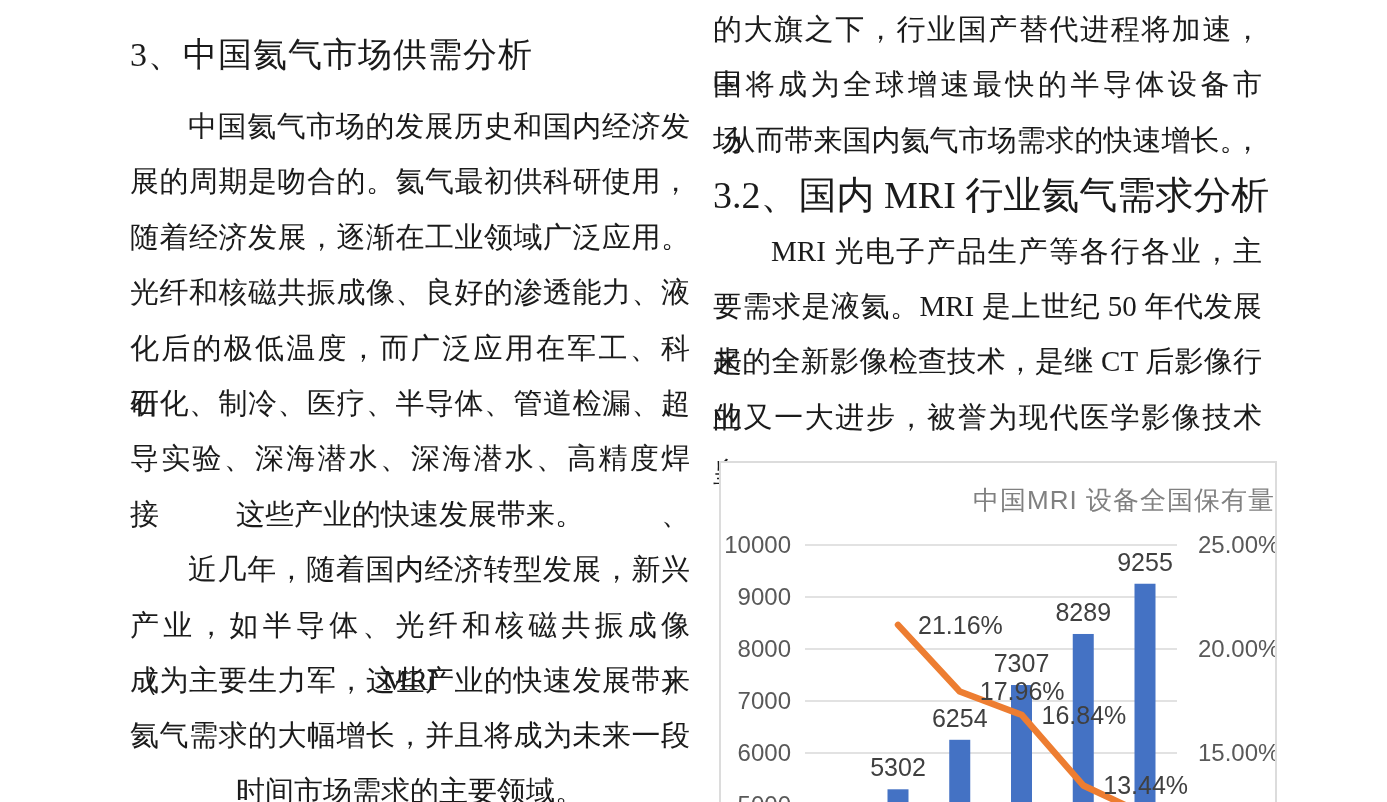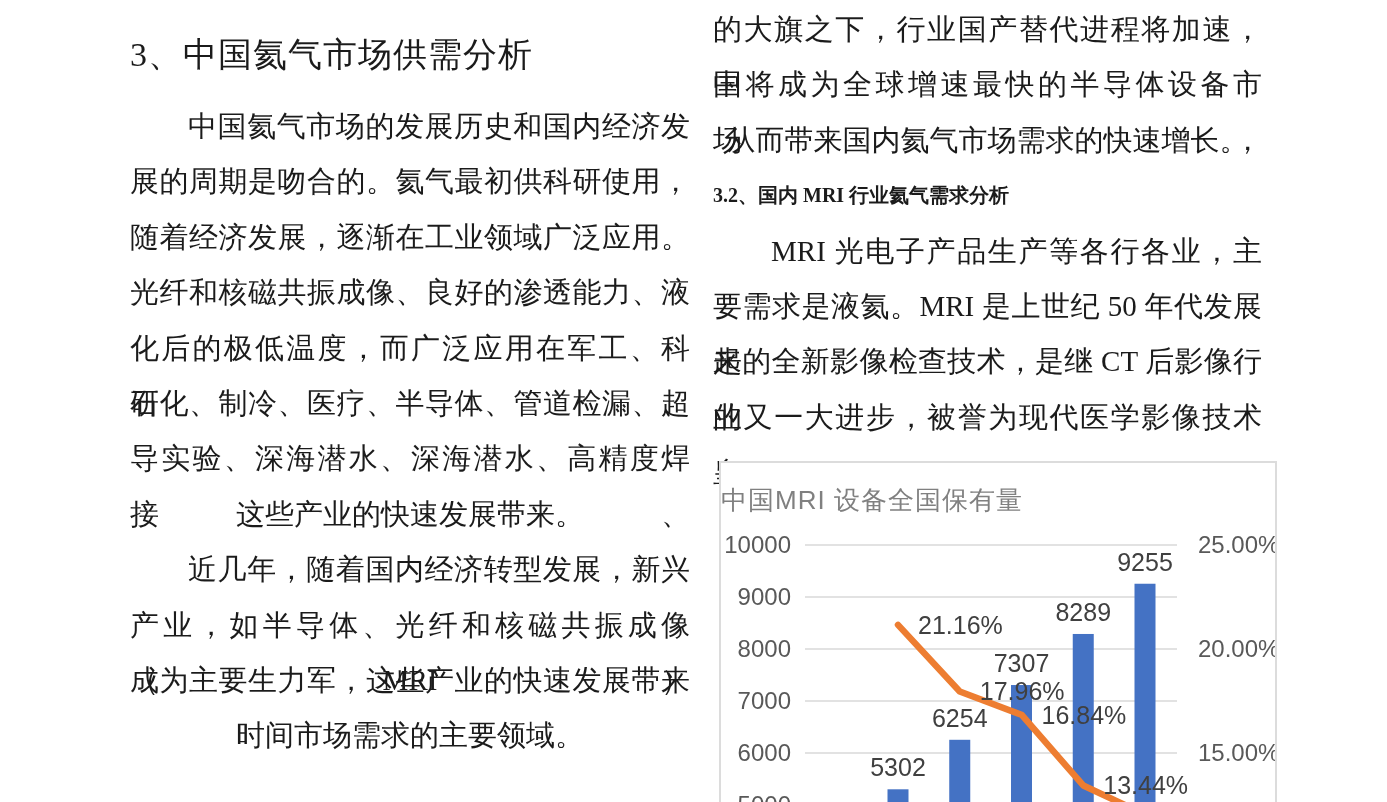--- a/index.html
+++ b/index.html
@@ -22,22 +22,22 @@
 
   .h1 {
     font-size: 34px;
     font-weight: normal;
     line-height: 56px;
     letter-spacing: 1px;
     white-space: nowrap;
     margin-bottom: 16px;
   }
   .h2 {
-    font-size: 20px;
-    font-weight: bold;
+    font-size: 38px;
+    font-weight: normal;
     line-height: 55.4px;
     white-space: nowrap;
   }
   .bl {
     font-size: 29px;
     line-height: 55.4px;
     height: 55.4px;
     white-space: nowrap;
     overflow: visible;
     text-align: center;
@@ -55,21 +55,21 @@
     border: 2px solid #dcdcdc;
     box-sizing: border-box;
     background: #ffffff;
     font-family: "Liberation Sans", "DejaVu Sans", sans-serif;
   }
   .chart-title {
     position: absolute;
     left: 0;
     top: 20px;
     width: 100%;
-    text-align: left;
+    text-align: right;
     font-size: 26px;
     color: #808080;
     letter-spacing: 1px;
   }
   .chart-svg {
     position: absolute;
     left: 0;
     top: 0;
     width: 554px;
     height: 396px;
@@ -89,20 +89,21 @@
     <div class="bl jl">化后的极低温度，而广泛应用在军工、科研、</div>
     <div class="bl jl">石化、制冷、医疗、半导体、管道检漏、超</div>
     <div class="bl jl">导实验、深海潜水、深海潜水、高精度焊接、</div>
     <div class="bl">这些产业的快速发展带来。</div>
   </div>
 
   <div>
     <div class="bl jl ind">近几年，随着国内经济转型发展，新兴</div>
     <div class="bl jl">产业，如半导体、光纤和核磁共振成像（MRI）</div>
     <div class="bl jl">成为主要生力军，这些产业的快速发展带来</div>
+    <div class="bl jl">氦气需求的大幅增长，并且将成为未来一段</div>
     <div class="bl">时间市场需求的主要领域。</div>
   </div>
 </div>
 
 <div class="col col-right">
   <div>
     <div class="bl jl">的大旗之下，行业国产替代进程将加速，中</div>
     <div class="bl jl">国将成为全球增速最快的半导体设备市场，</div>
     <div class="bl">从而带来国内氦气市场需求的快速增长。</div>
   </div>

